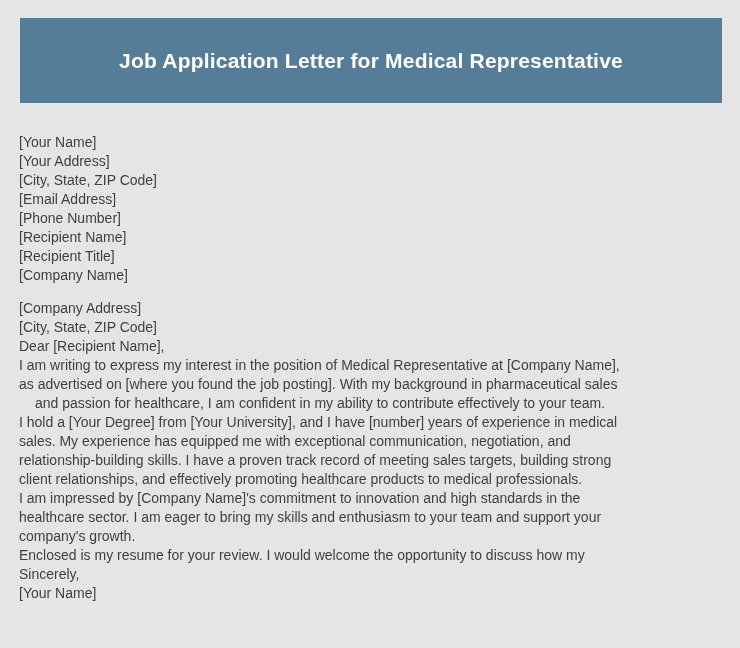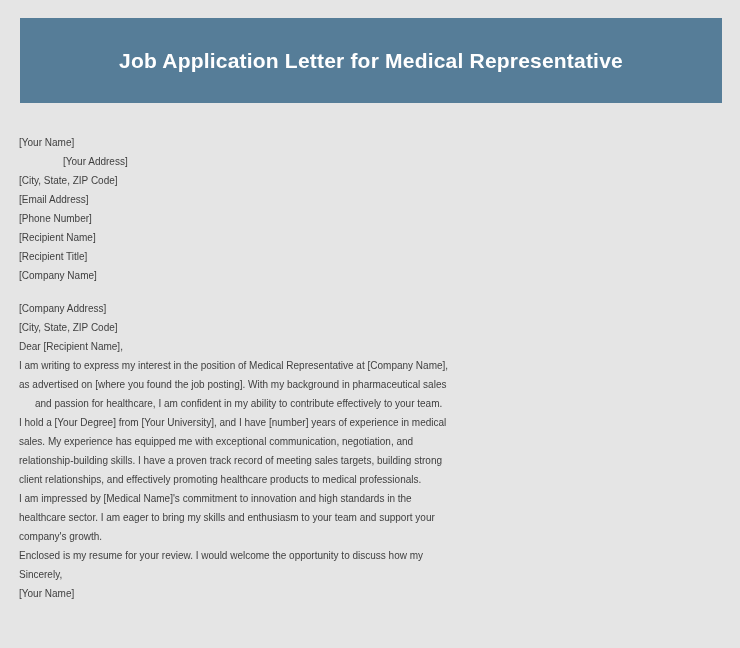--- a/index.html
+++ b/index.html
@@ -36,53 +36,53 @@
     letter-spacing: 0.2px;
     white-space: nowrap;
   }
   .letter {
     position: absolute;
     left: 19px;
     top: 133px;
     width: 710px;
   }
   .letter .line {
-    font-size: 10px;
+    font-size: 14px;
     line-height: 19px;
     color: #3f3f3f;
     white-space: nowrap;
   }
 </style>
 </head>
 <body>
 
 <div class="page">
   <header class="banner" style="background-color: rgb(86, 125, 152);">
     <h1 class="title" style="color: rgb(255, 255, 255);">Job Application Letter for Medical Representative</h1>
   </header>
 
   <main class="letter">
       <div class="line" style="color: rgb(63, 63, 63);">[Your Name]</div>
-      <div class="line" style="color: rgb(63, 63, 63); margin-left: 44px;">[Your Address]</div>
+      <div class="line" style="color: rgb(63, 63, 63);">[Your Address]</div>
       <div class="line" style="color: rgb(63, 63, 63);">[City, State, ZIP Code]</div>
       <div class="line" style="color: rgb(63, 63, 63);">[Email Address]</div>
       <div class="line" style="color: rgb(63, 63, 63);">[Phone Number]</div>
       <div class="line" style="color: rgb(63, 63, 63);">[Recipient Name]</div>
       <div class="line" style="color: rgb(63, 63, 63);">[Recipient Title]</div>
       <div class="line" style="color: rgb(63, 63, 63);">[Company Name]</div>
       <div class="line" style="color: rgb(63, 63, 63); margin-top: 14px;">[Company Address]</div>
       <div class="line" style="color: rgb(63, 63, 63);">[City, State, ZIP Code]</div>
       <div class="line" style="color: rgb(63, 63, 63);">Dear [Recipient Name],</div>
       <div class="line" style="color: rgb(63, 63, 63);">I am writing to express my interest in the position of Medical Representative at [Company Name],</div>
       <div class="line" style="color: rgb(63, 63, 63);">as advertised on [where you found the job posting]. With my background in pharmaceutical sales</div>
       <div class="line" style="color: rgb(63, 63, 63); margin-left: 16px;">and passion for healthcare, I am confident in my ability to contribute effectively to your team.</div>
       <div class="line" style="color: rgb(63, 63, 63);">I hold a [Your Degree] from [Your University], and I have [number] years of experience in medical</div>
       <div class="line" style="color: rgb(63, 63, 63);">sales. My experience has equipped me with exceptional communication, negotiation, and</div>
       <div class="line" style="color: rgb(63, 63, 63);">relationship-building skills. I have a proven track record of meeting sales targets, building strong</div>
       <div class="line" style="color: rgb(63, 63, 63);">client relationships, and effectively promoting healthcare products to medical professionals.</div>
-      <div class="line" style="color: rgb(63, 63, 63);">I am impressed by [Medical Name]'s commitment to innovation and high standards in the</div>
+      <div class="line" style="color: rgb(63, 63, 63);">I am impressed by [Company Name]'s commitment to innovation and high standards in the</div>
       <div class="line" style="color: rgb(63, 63, 63);">healthcare sector. I am eager to bring my skills and enthusiasm to your team and support your</div>
       <div class="line" style="color: rgb(63, 63, 63);">company's growth.</div>
       <div class="line" style="color: rgb(63, 63, 63);">Enclosed is my resume for your review. I would welcome the opportunity to discuss how my</div>
       <div class="line" style="color: rgb(63, 63, 63);">Sincerely,</div>
       <div class="line" style="color: rgb(63, 63, 63);">[Your Name]</div>
     </main>
 </div>
 
 </body></html>

